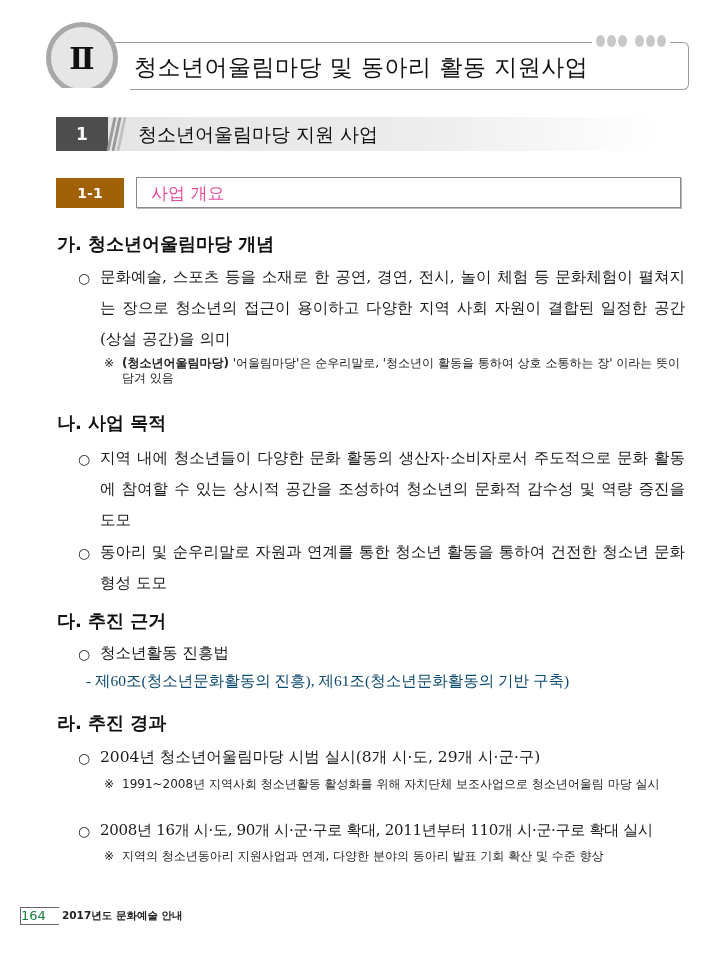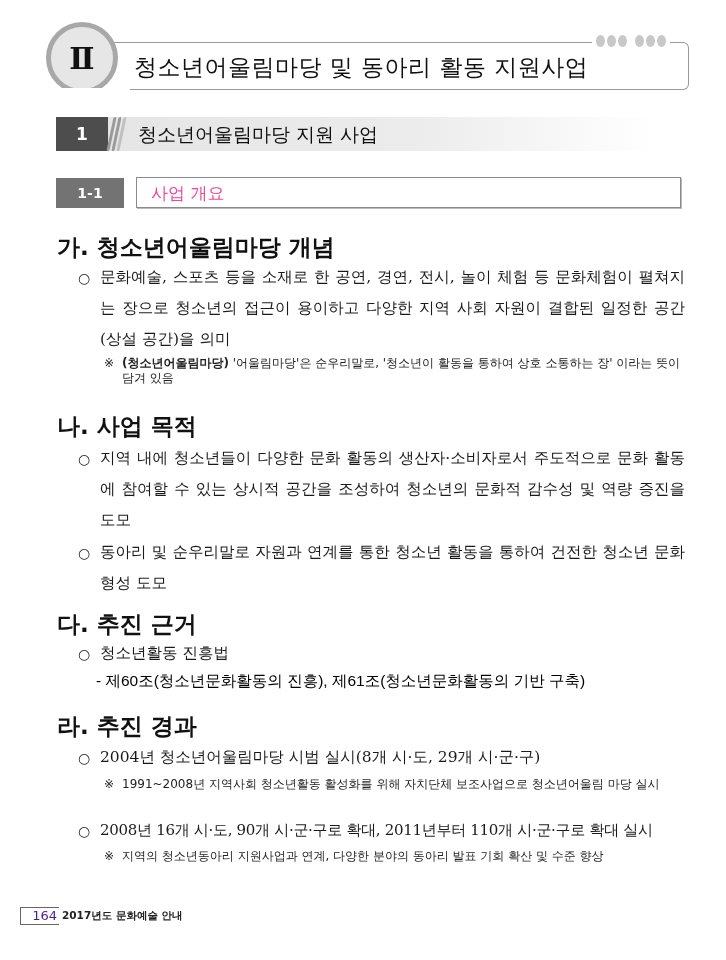--- a/index.html
+++ b/index.html
@@ -39,48 +39,48 @@
   }
   .sec-slash { left: 108px; top: 117px; width: 14px; height: 34px; }
   .sec-slash i {
     position: absolute; top: 0; width: 3px; height: 34px; background: #9a9a9a;
     transform: skewX(-12deg); border-radius: 2px;
   }
   .sec-title { left: 138px; top: 122px; font-size: 19px; font-weight: normal; color: #111; }
 
   
   .sub-num {
-    left: 56px; top: 178px; width: 68px; height: 30px; background: #737373; color: #fff;
+    left: 56px; top: 178px; width: 68px; height: 30px; background: #a16207; color: #fff;
     font-size: 14px; font-weight: bold; display: flex; align-items: center; justify-content: center;
   }
   .sub-box {
     left: 136px; top: 177px; width: 543px; height: 29px; border: 1.5px solid #8a8a8a;
     box-shadow: 1px 1px 0 #bbb;
   }
   .sub-title { left: 151px; top: 182px; font-size: 17px; font-weight: normal; color: #ec4899; }
 
   
-  .h2 { left: 57px; font-size: 23px; font-weight: bold; color: #111; }
+  .h2 { left: 57px; font-size: 18px; font-weight: bold; color: #111; }
   .bullet-mark { left: 78px; font-size: 14px; color: #222; }
   .para {
     left: 100px; width: 585px; font-family: "DejaVu Serif", "Liberation Serif", serif;
     font-size: 15.5px; line-height: 31px; color: #1a1a1a; text-align: justify; text-align-last: left;
   }
   .note {
     left: 104px; width: 585px; font-size: 12px; line-height: 15px; color: #222;
   }
   .note .nm { position: absolute; left: 0; top: 0; }
   .note .nt { display: block; padding-left: 18px; }
   .note b { font-weight: bold; }
-  .dash-line { left: 96px; font-family: Liberation Sans, sans-serif; font-size: 15.5px; color: #000000; }
+  .dash-line { left: 86px; font-family: Liberation Serif, serif; font-size: 15.5px; color: #0c4a6e; }
 
   
   .page-box {
     left: 20px; top: 907px; width: 36px; height: 16px; border: 1px solid #666; border-right: none;
-    font-size: 13px; text-align: right; padding-right: 2px; line-height: 16px; color: #4c1d95;
+    font-size: 13px; padding-right: 2px; line-height: 16px; color: #15803d;
   }
   .footer-text { left: 62px; top: 909px; font-size: 10.5px; font-weight: bold; color: #222; }
 </style>
 </head>
 <body>
 
 <div class="abs chapter-box"></div>
 <div class="abs dots">
   <span></span>
     <span></span>

